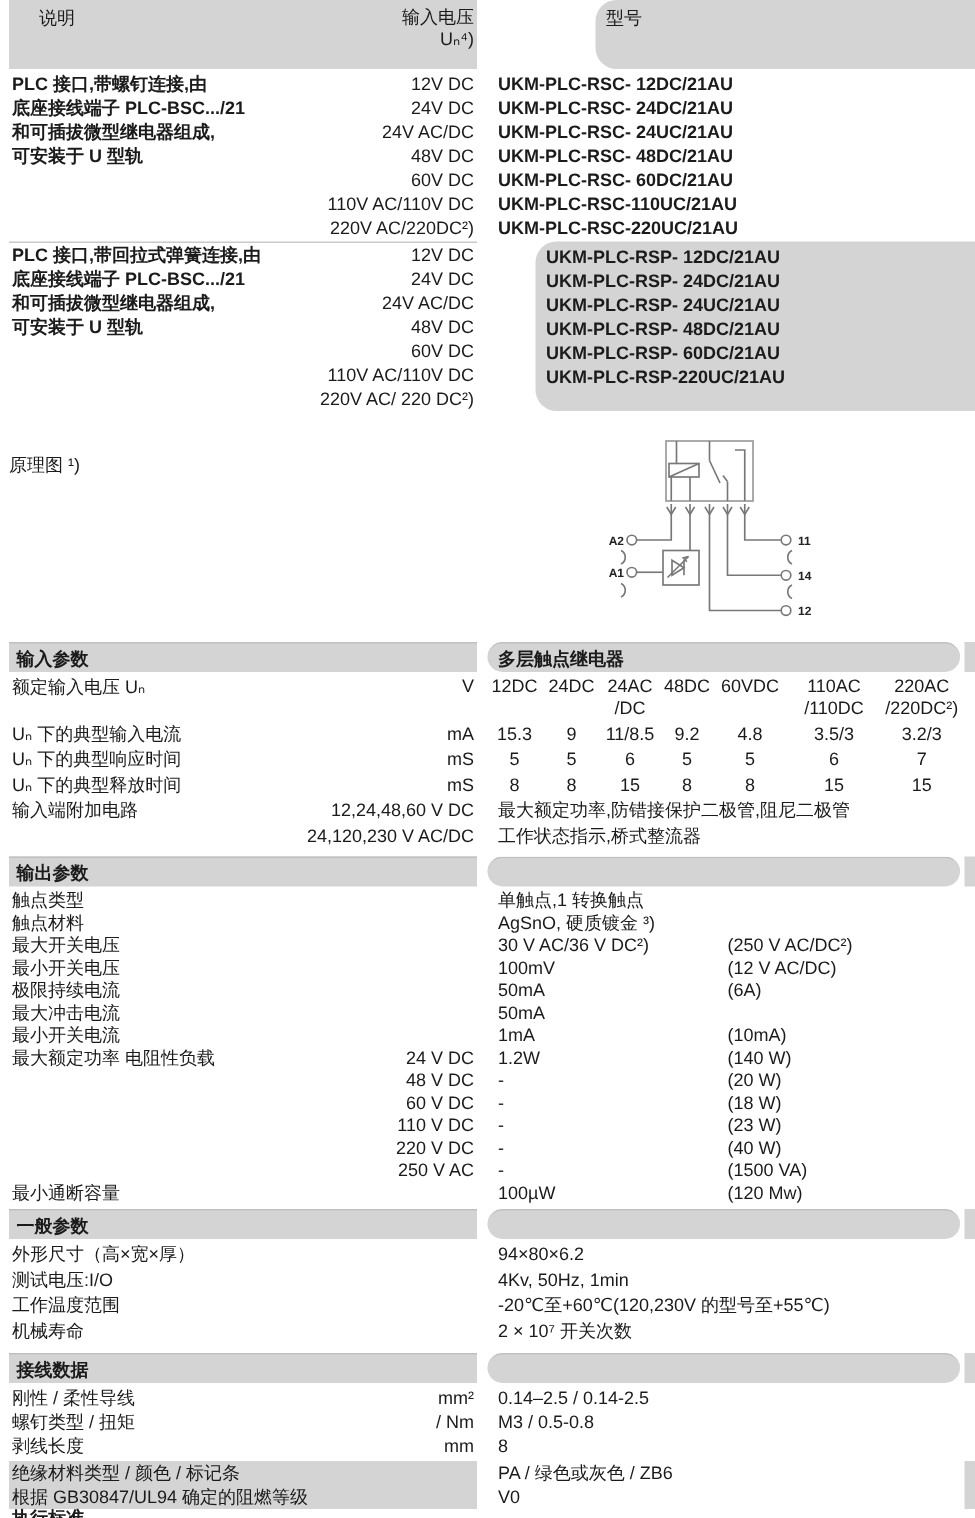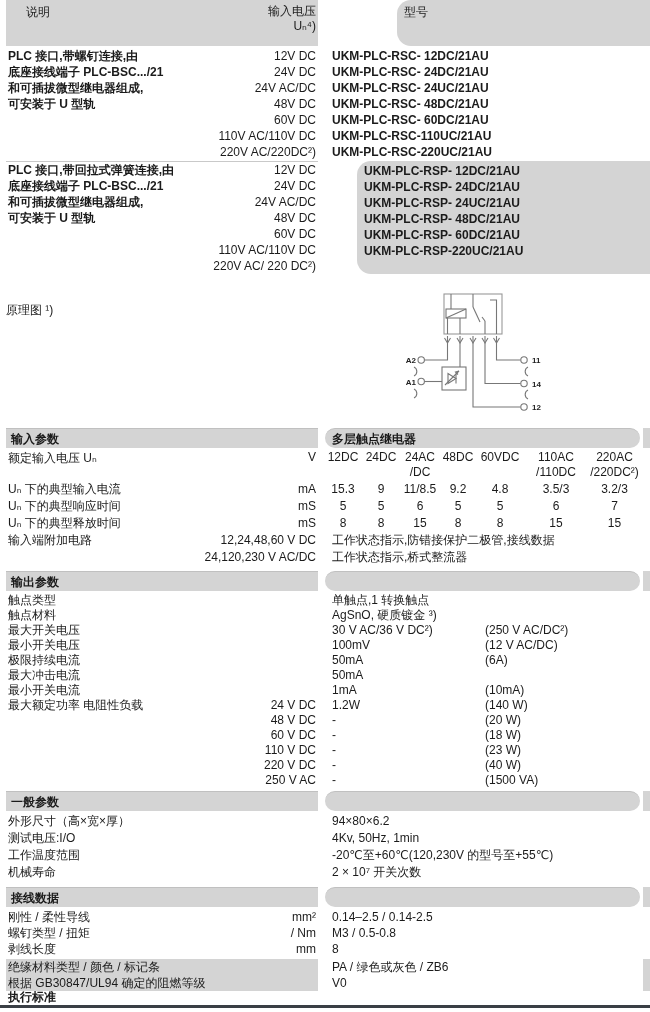--- a/index.html
+++ b/index.html
@@ -328,21 +328,21 @@
   <div class="gp2"></div>
     <div class="ec"></div>
 </div>
 
 <div class="row r-crow">
   <div class="lc split">
     <span class="lab">输入端附加电路</span>
     <span class="cond">12,24,48,60 V DC</span>
   </div>
   <div class="gp"></div>
-  <div class="rc"><span>工作状态指示,防错接保护二极管,接线数据</span></div>
+  <div class="rc"><span>最大额定功率,防错接保护二极管,阻尼二极管</span></div>
   <div class="gp2"></div>
     <div class="ec"></div>
 </div>
 <div class="row r-crow">
   <div class="lc split">
     <span class="lab"></span>
     <span class="cond">24,120,230 V AC/DC</span>
   </div>
   <div class="gp"></div>
   <div class="rc"><span>工作状态指示,桥式整流器</span></div>
@@ -509,20 +509,32 @@
       <span class="lab"></span>
       <span class="cond">250 V AC</span>
     </div>
     <div class="gp"></div>
     <div class="rc">
       <span class="val">-</span><span>(1500 VA)</span>
     </div>
     <div class="gp2"></div>
       <div class="ec"></div>
   </div>
+    <div class="row prow">
+    <div class="lc split">
+      <span class="lab">最小通断容量</span>
+      <span class="cond"></span>
+    </div>
+    <div class="gp"></div>
+    <div class="rc">
+      <span class="val">100µW</span><span>(120 Mw)</span>
+    </div>
+    <div class="gp2"></div>
+      <div class="ec"></div>
+  </div>
   </div>
 
 <div class="row bar r-bar mt3">
   <div class="lc"><span>一般参数</span></div>
   <div class="gp"></div>
   <div class="rc"></div>
   <div class="gp2"></div>
   <div class="ec"></div>
 </div>
 

